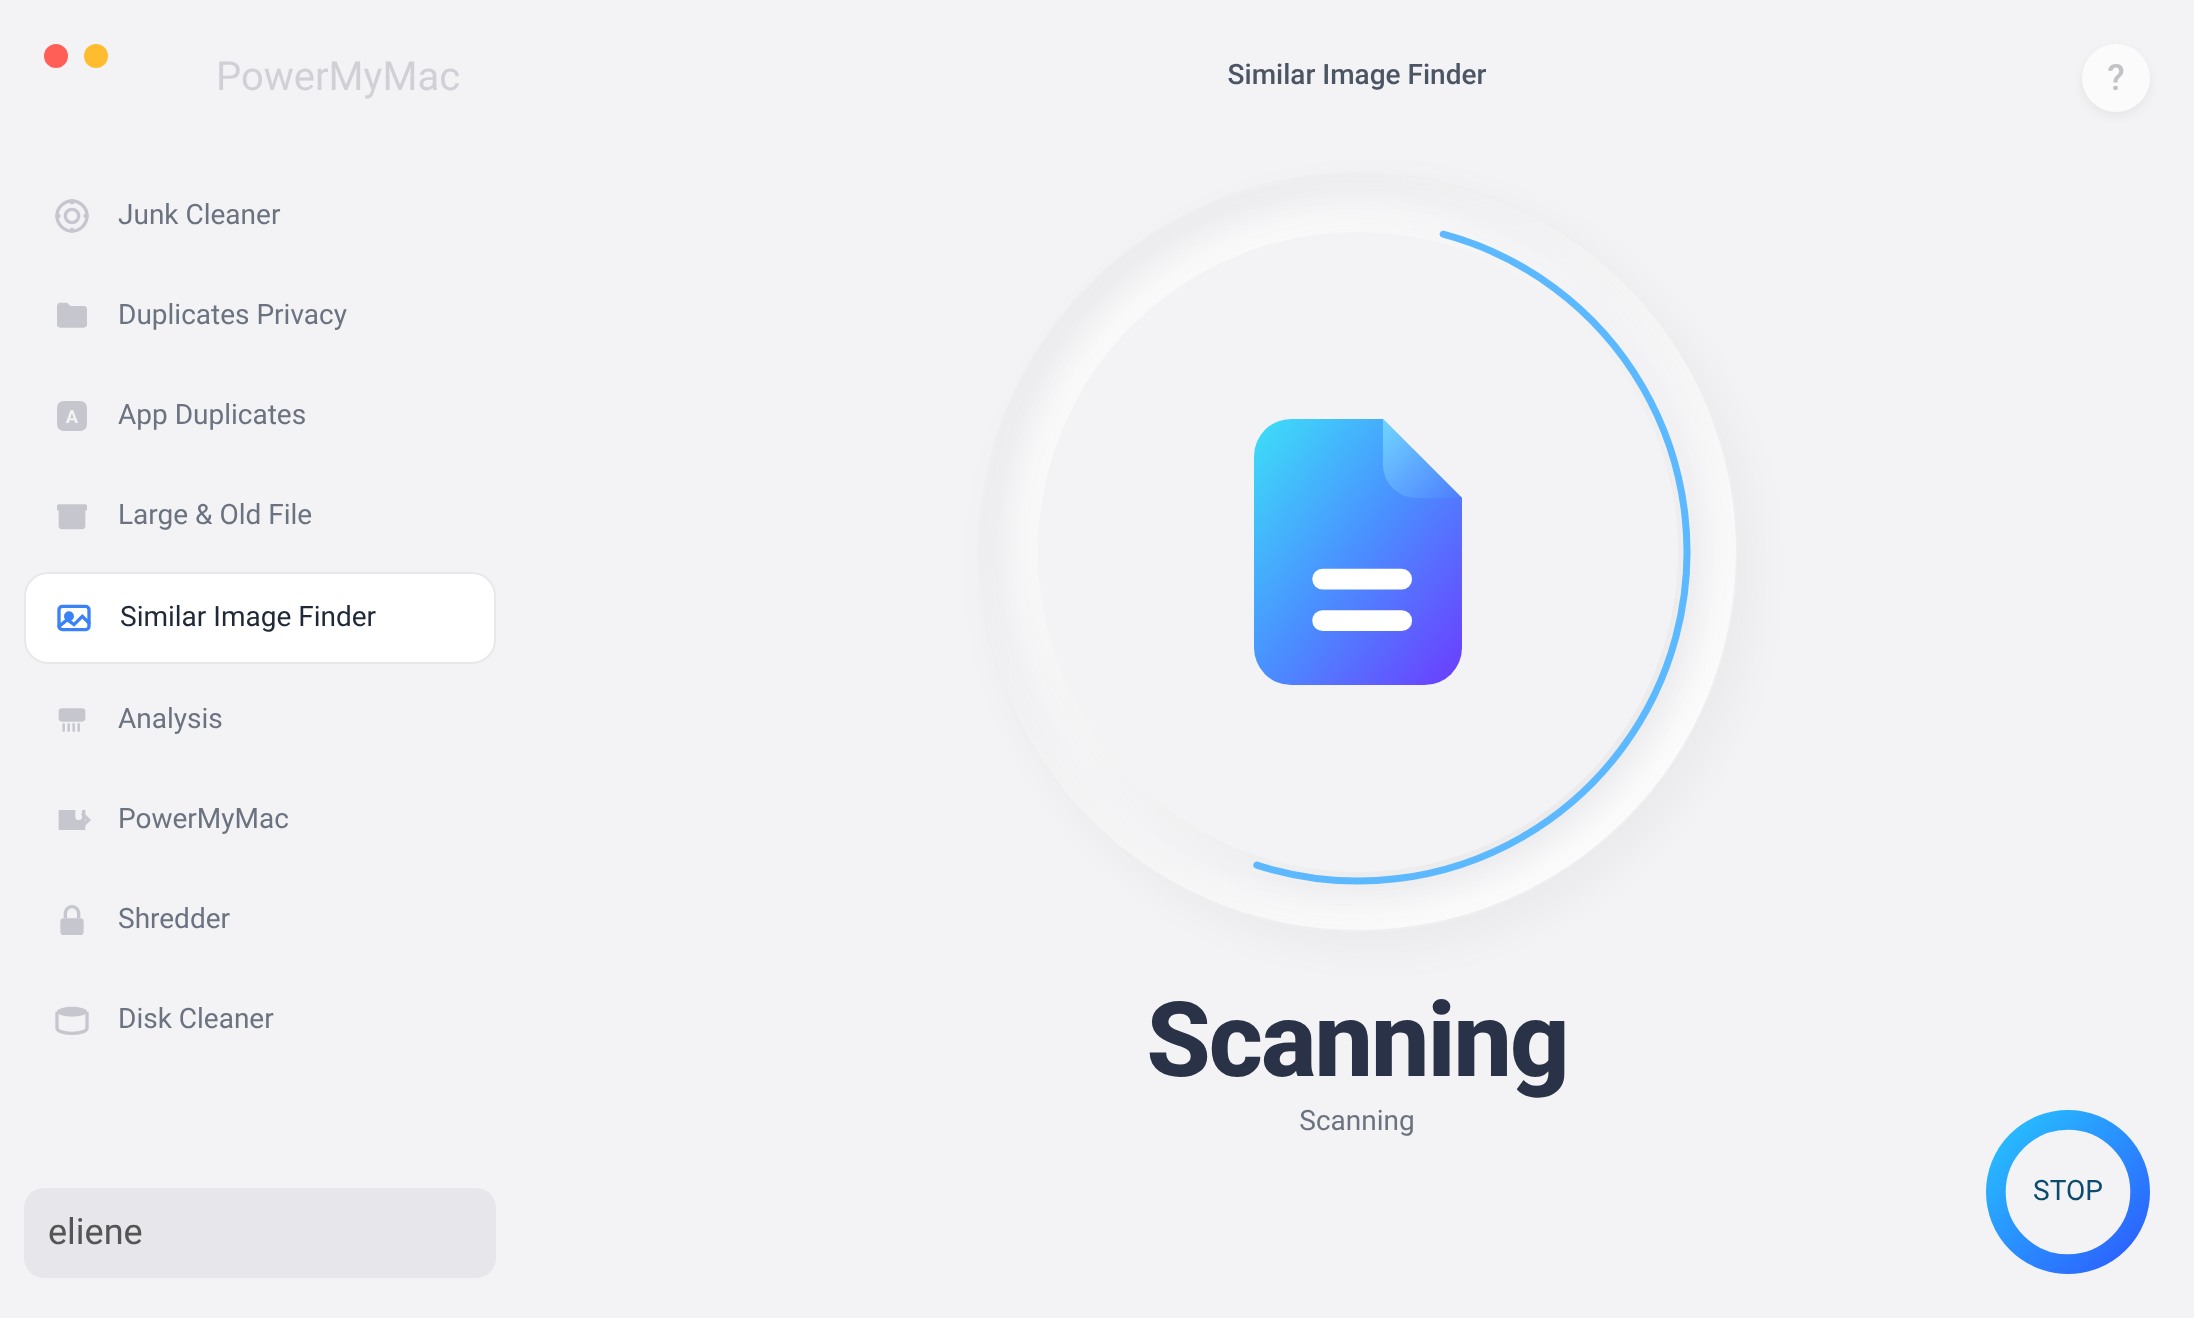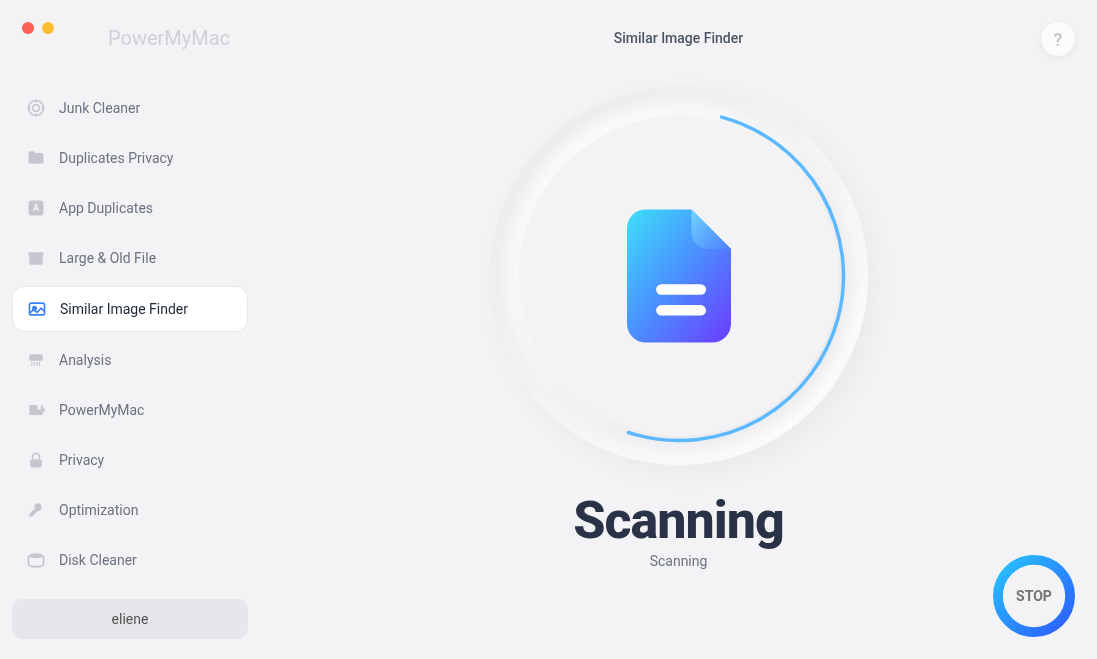--- a/index.html
+++ b/index.html
@@ -71,23 +71,23 @@
       width: 20px;
       height: 20px;
       color: #c6c6cf;
       flex-shrink: 0;
     }
     .user-pill {
       margin-top: auto;
       background: #e6e6eb;
       border-radius: 10px;
       padding: 12px;
-      text-align: center;
+      text-align: left;
       color: #555;
-      font-size: 14px;
+      font-size: 18px;
       cursor: pointer;
     }
     .main {
       flex: 1;
       position: relative;
       padding: 30px 20px;
       display: flex;
       flex-direction: column;
       align-items: center;
     }
@@ -174,22 +174,22 @@
       position: absolute;
       inset: 0;
     }
     .stop-text {
       position: absolute;
       inset: 0;
       display: flex;
       align-items: center;
       justify-content: center;
       font-size: 14px;
-      font-weight: 700;
-      color: #737373;
+      font-weight: 400;
+      color: #0c4a6e;
     }
   </style>
 </head>
 <body>
 
 <div class="sidebar">
   <div class="window-controls">
     <div class="dot red"></div>
     <div class="dot yellow"></div>
   </div>
@@ -250,27 +250,21 @@
           <path d="M4 6h10v4a2 2 0 104 0V6h2v12H4V6z"></path>
           <path d="M18 8l4 4-4 4" fill="none" stroke="currentColor" stroke-width="2"></path>
         </svg>
       <span>PowerMyMac</span>
     </div>
     <div class="sidebar-item">
       <svg class="sidebar-icon" viewBox="0 0 24 24" fill="currentColor">
           <rect x="5" y="11" width="14" height="10" rx="2"></rect>
           <path d="M8 11V8a4 4 0 118 0v3" fill="none" stroke="currentColor" stroke-width="2"></path>
         </svg>
-      <span>Privacy</span>
-    </div>
-    <div class="sidebar-item">
-      <svg class="sidebar-icon" viewBox="0 0 24 24" fill="currentColor">
-          <path d="M14 4a4 4 0 00-3.4 6.1L4 16.7V20h3.3l6.6-6.6A4 4 0 1014 4z"></path>
-        </svg>
-      <span>Optimization</span>
+      <span>Shredder</span>
     </div>
     <div class="sidebar-item">
       <svg class="sidebar-icon" viewBox="0 0 24 24" fill="currentColor">
           <ellipse cx="12" cy="7" rx="9" ry="3"></ellipse>
           <path d="M3 7v10c0 1.7 4 3 9 3s9-1.3 9-3V7" fill="none" stroke="currentColor" stroke-width="2"></path>
         </svg>
       <span>Disk Cleaner</span>
     </div>
   </div>
 

